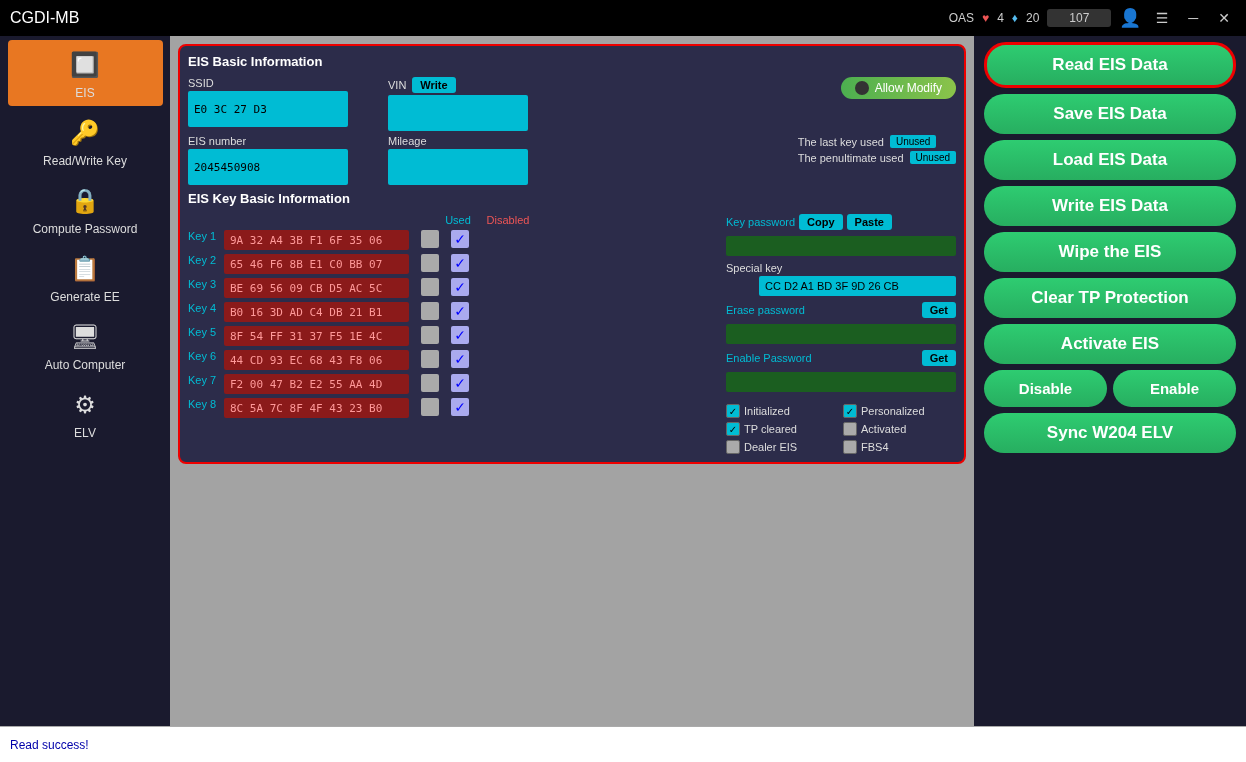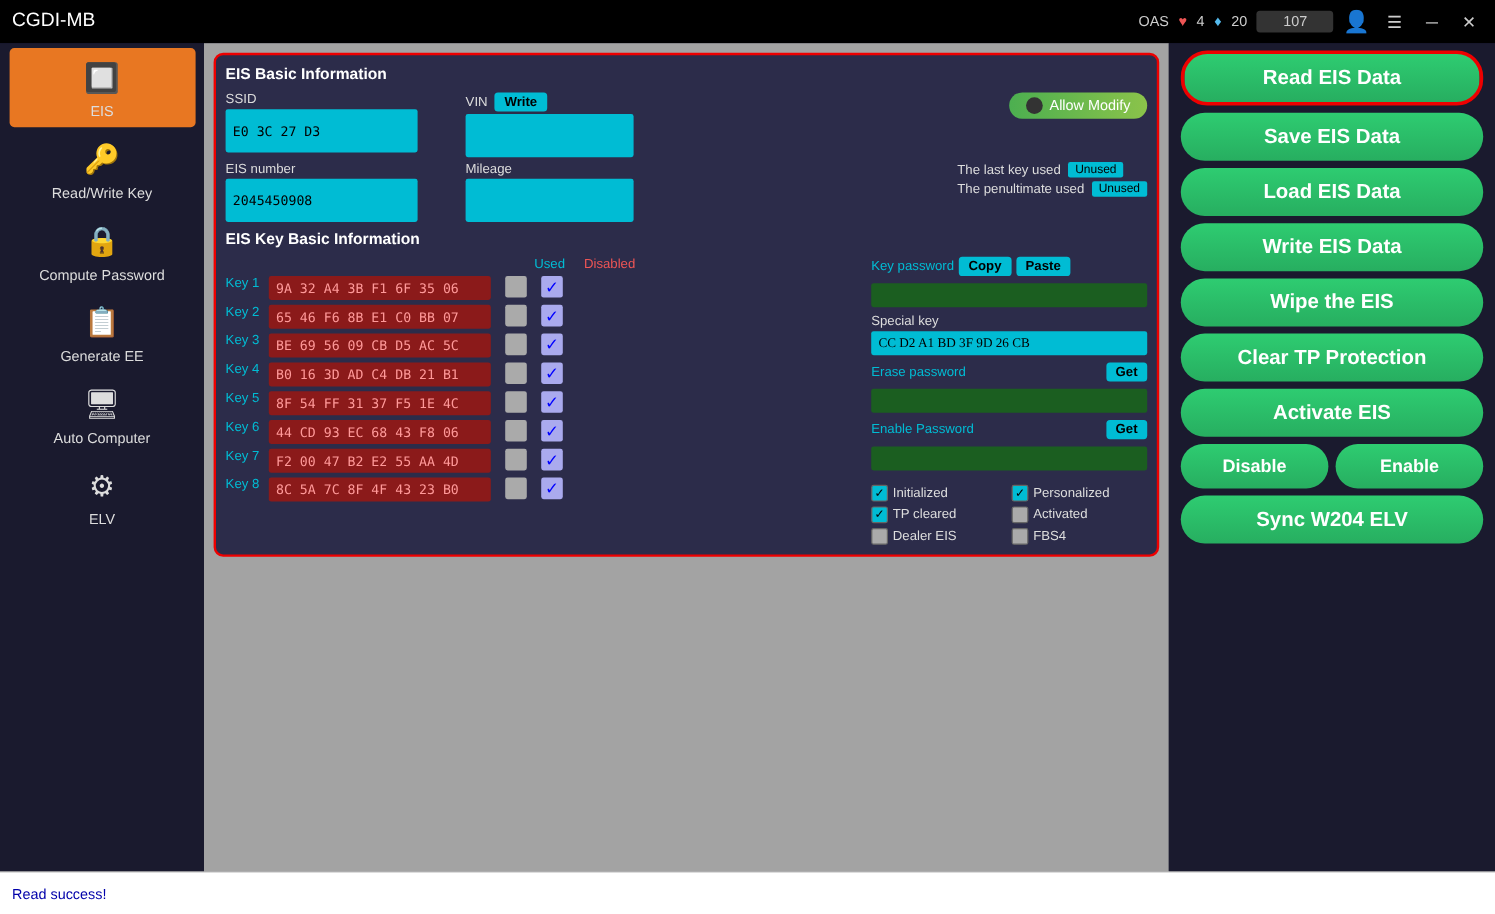--- a/index.html
+++ b/index.html
@@ -259,27 +259,28 @@
     }
     .green-bar {
       background: #1b5e20;
       height: 20px;
       border-radius: 2px;
       width: 100%;
     }
     .special-key-val {
       background: #00bcd4;
       color: #000;
-      font-family: Liberation Serif, serif;
+      font-family: Liberation Sans, sans-serif;
       font-size: 11px;
       padding: 2px 6px;
       border-radius: 2px;
       height: 20px;
       display: flex;
       align-items: center;
+      margin-left: 33px;
     }
     .get-btn {
       background: #00bcd4;
       color: #000;
       border: none;
       border-radius: 3px;
       padding: 2px 8px;
       font-size: 11px;
       cursor: pointer;
       font-weight: bold;

